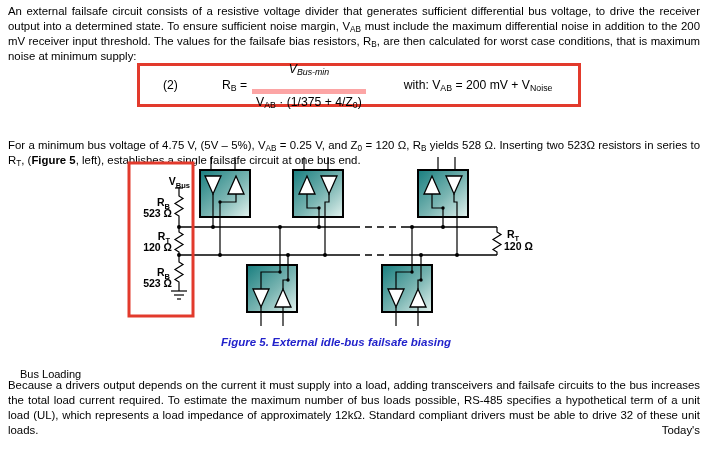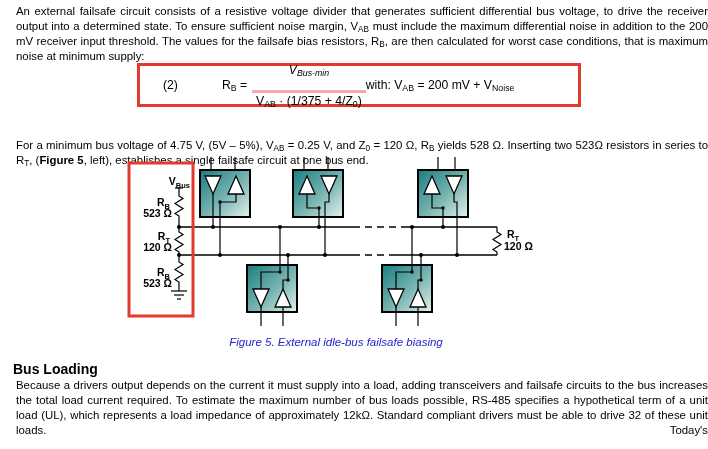--- a/index.html
+++ b/index.html
@@ -1,46 +1,46 @@
 <!DOCTYPE html>
 <html><head>
 <meta charset="utf-8">
 <style>
   html,body { margin:0; padding:0; background:#fff; }
   .page {
     position:relative; width:708px; height:449px; background:#ffffff;
     font-family:"Liberation Sans", sans-serif; color:#000; overflow:hidden;
   }
   .para {
-    position:absolute; margin:0; left:16px; width:692px;
+    position:absolute; margin:0; left:8px; width:692px;
     font-size:11.4px; line-height:15px; text-align:justify;
   }
   .para sub, .eq sub { font-size:0.72em; line-height:0; vertical-align:-2px; }
   #para-intro { top:4px; }
   #para-calc  { top:114px;margin-top:24px; }
   #para-busload { top:378px; text-align-last:justify; }
   .eq-box {
     position:absolute; left:137px; top:63px; width:444px; height:44px;
     border:3px solid #e23a2c; box-sizing:border-box;
     display:flex; align-items:center; font-size:12.2px;
   }
   .eq-num  { margin-left:23px; }
   .eq-lhs  { margin-left:44px; white-space:nowrap; }
   .frac { display:inline-flex; flex-direction:column; text-align:center; margin-left:5px; }
   .frac .num { padding:0 10px 13px 10px; white-space:nowrap;font-style:italic; }
-  .frac .den { border-top:3px solid #fca5a5; padding:1px 4px 0 4px; white-space:nowrap; }
-  .eq-side { white-space:nowrap; }
+  .frac .den { border-top:5px solid #fca5a5; padding:1px 4px 0 4px; white-space:nowrap; }
+  .eq-side { margin-left:38px; white-space:nowrap; }
   .diagram { position:absolute; left:0; top:152px; }
   .figure-caption {
     position:absolute; top:336px; left:0; width:672px; text-align:center;
-    color:#2323cb; font-weight:normal; font-style:italic; font-size:11.5px;
+    color:#2323cb; font-weight:bold; font-style:italic; font-size:11.5px;
   }
   .section-heading {
-    position:absolute; top:356px; left:8px; margin:5px;
-    font-size:14px; font-weight:bold;
+    position:absolute; top:356px; left:8px; margin:12px;
+    font-size:11px; font-weight:normal;
   }
   
   .wire   { stroke:#000; stroke-width:1.2; fill:none; }
   .buswire{ stroke:#000; stroke-width:1.3; fill:none; }
   .busdash{ stroke:#000; stroke-width:1.3; fill:none; stroke-dasharray:7 5; }
   .tbox   { fill:url(#tg); stroke:#000; stroke-width:2; }
   .tri    { fill:#fff; stroke:#000; stroke-width:1.3; }
   .dot    { fill:#000; }
   .dlabel { font-family:"Liberation Sans", sans-serif; font-size:10.5px; font-weight:bold; fill:#000; }
   .dsub   { font-size:7.5px; }

